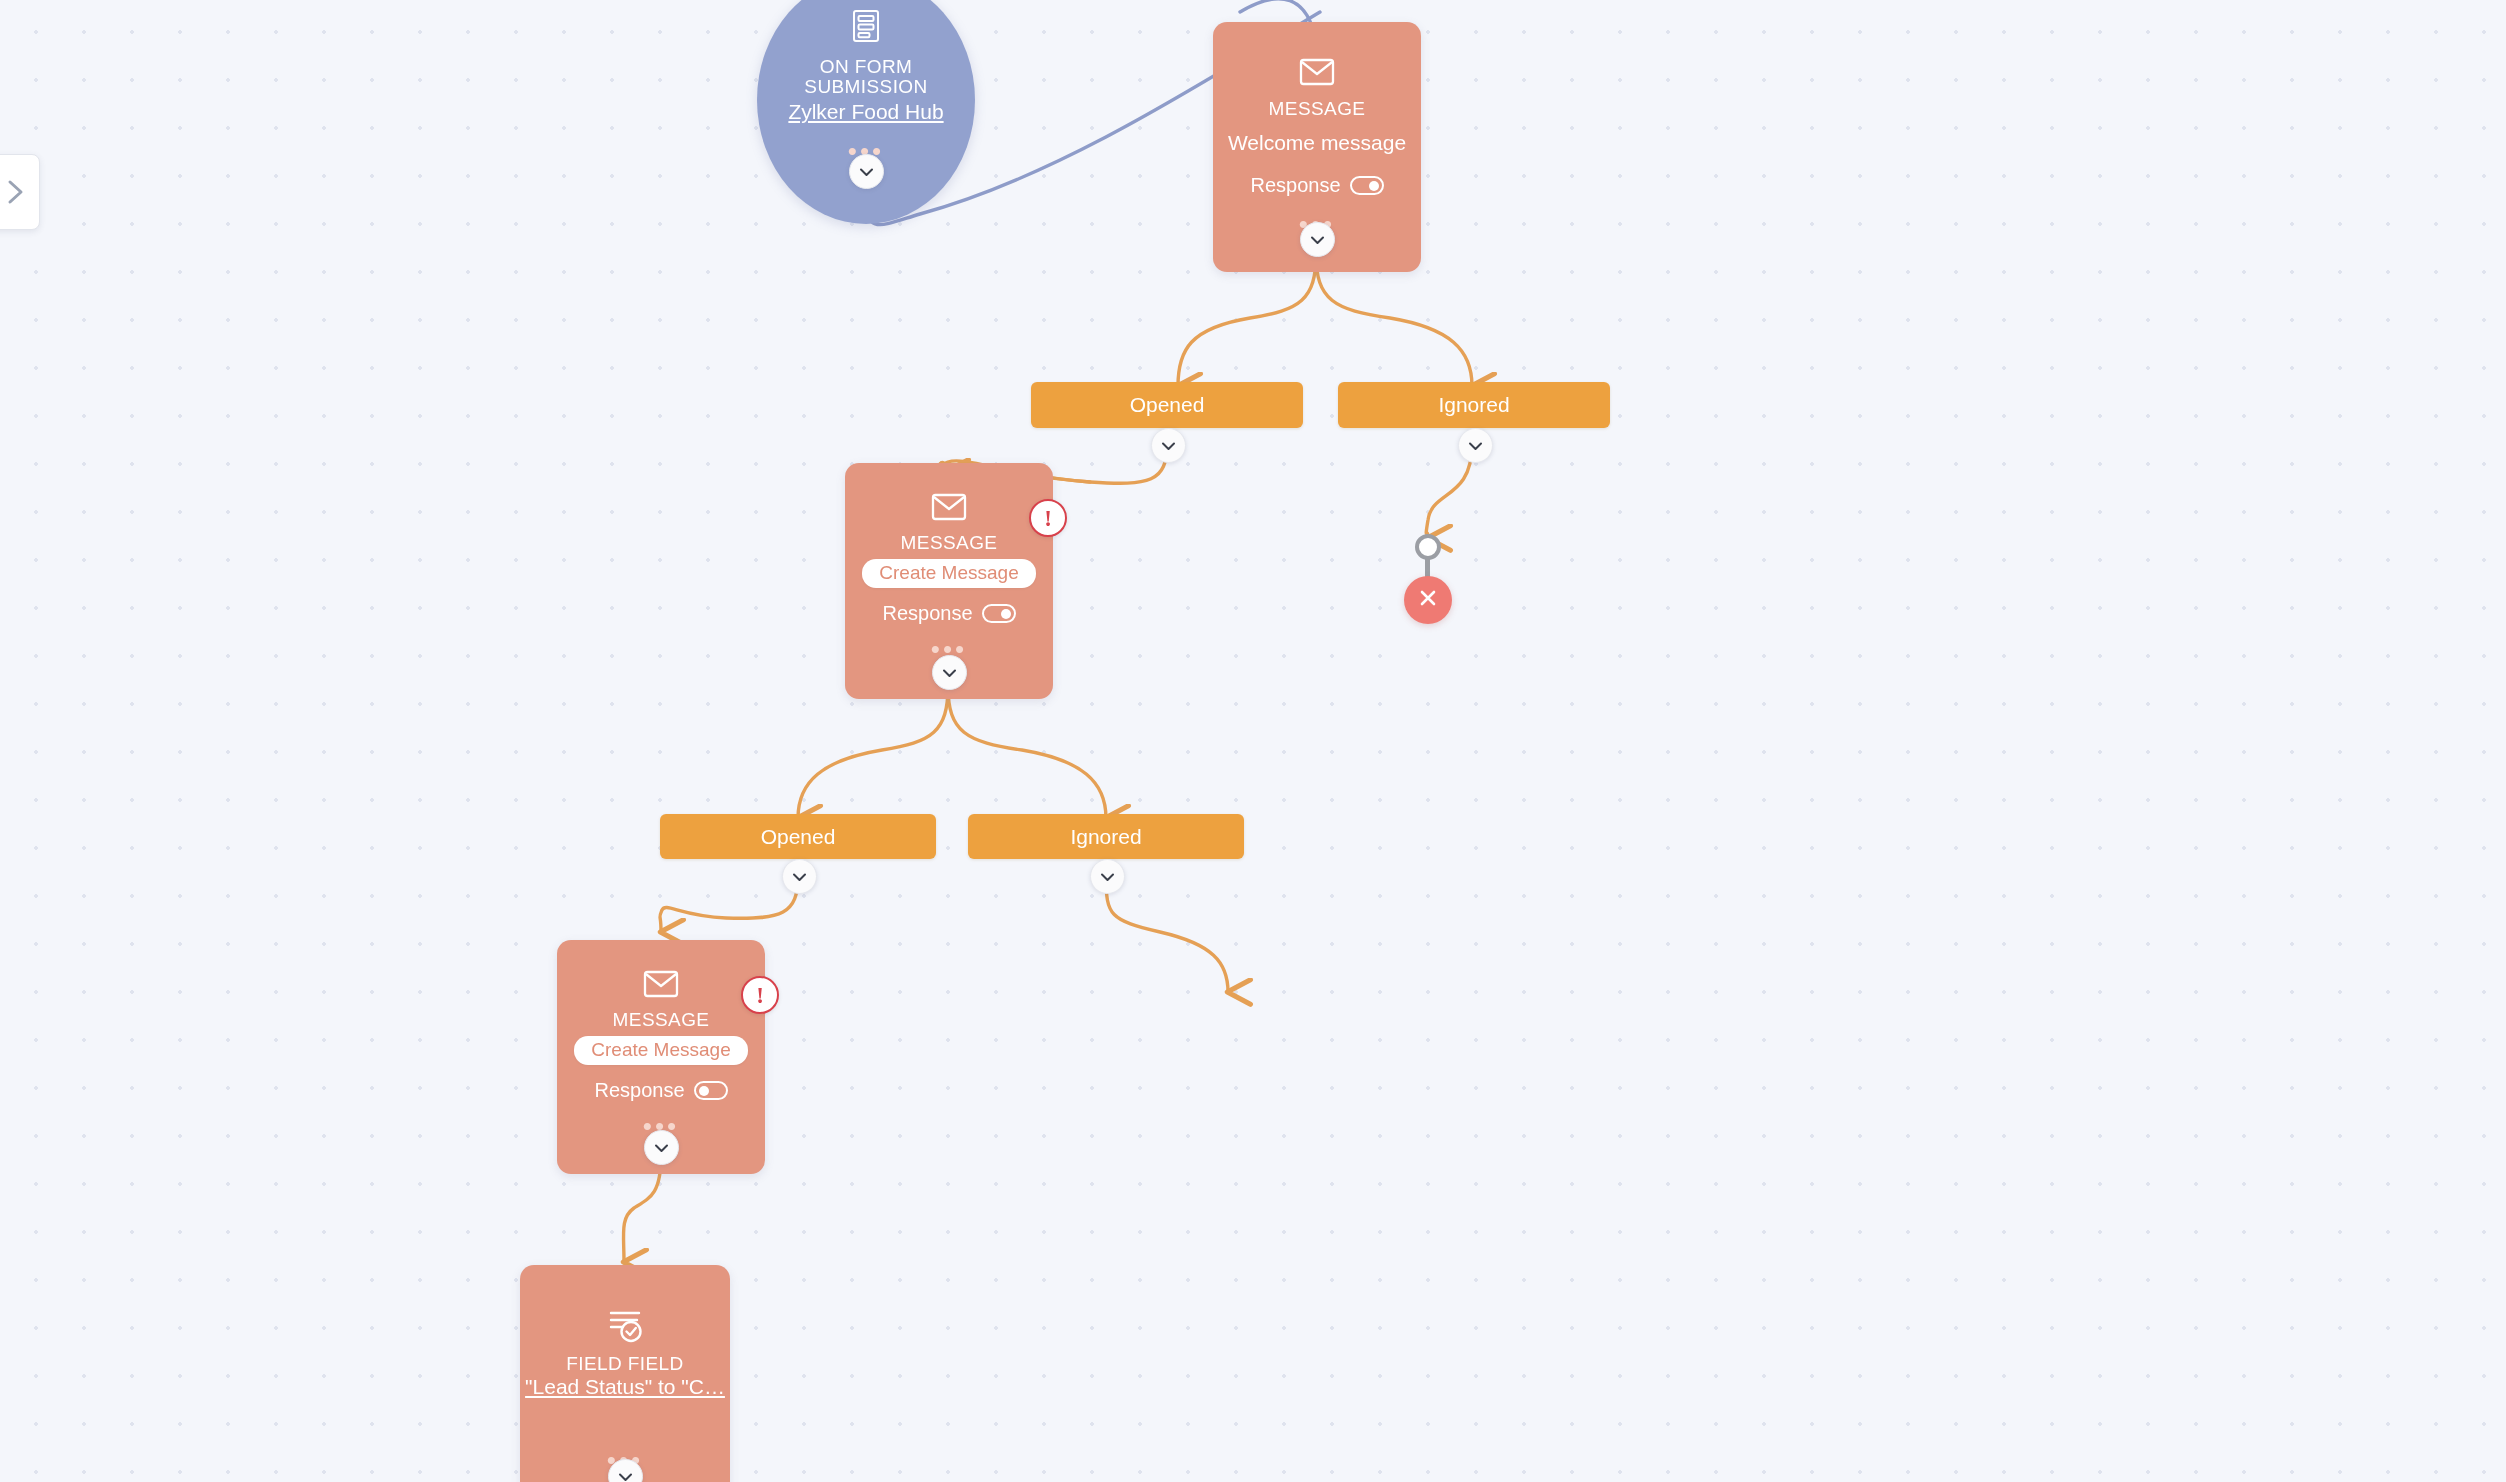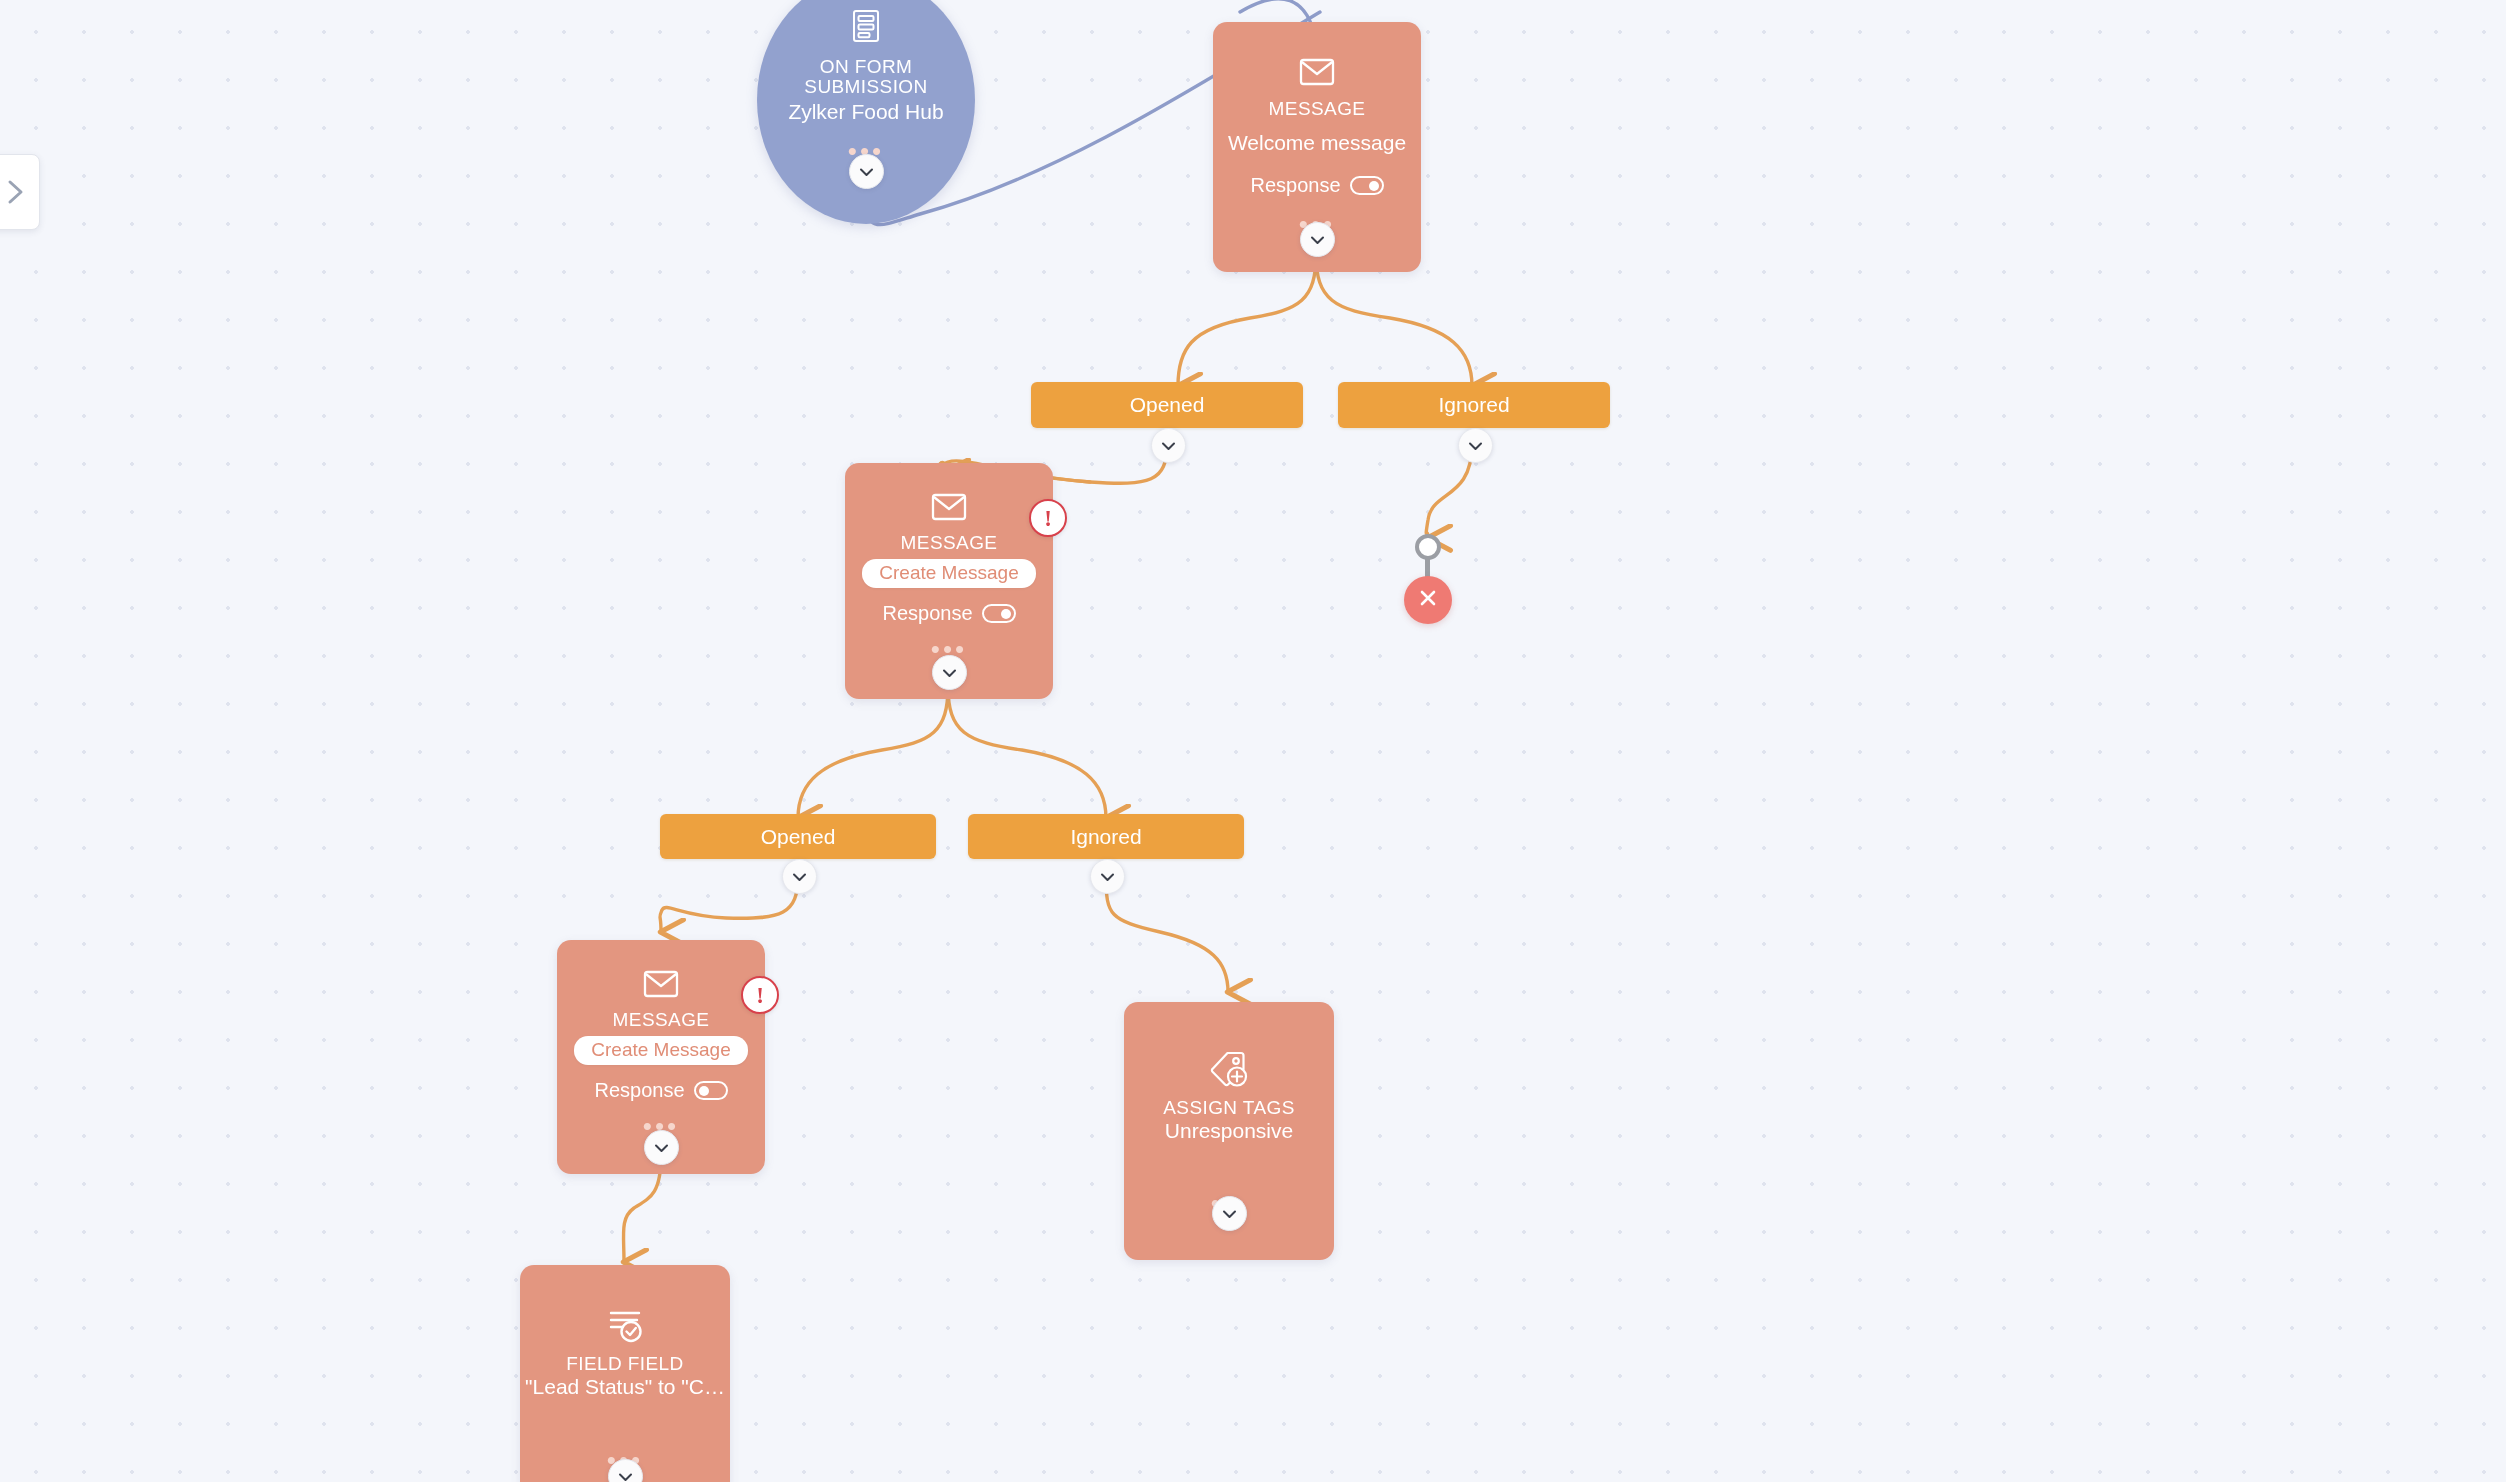--- a/index.html
+++ b/index.html
@@ -41,21 +41,21 @@
   }
   .ico{display:block;}
   .ntype{
     font-size:19px;letter-spacing:.4px;text-align:center;line-height:20px;
     color:#ffffff;font-weight:400;
   }
   .nname{
     font-size:21px;text-align:center;line-height:24px;color:#ffffff;font-weight:400;
     max-width:100%;white-space:nowrap;overflow:hidden;text-overflow:ellipsis;
   }
-  .nname.link{}
+  .nname.link{text-decoration:underline;}
   .dots{
     letter-spacing:3px;font-size:26px;line-height:10px;color:#f6d6cc;
     user-select:none;cursor:pointer;
   }
   .respond{display:flex;align-items:center;gap:9px;font-size:20px;color:#fff;}
   .toggle{
     width:34px;height:19px;border-radius:11px;border:2px solid #ffffff;
     position:relative;box-sizing:border-box;cursor:pointer;
   }
   .toggle i{
@@ -309,43 +309,20 @@
     </div>
     <div class="chev" style="left:87px;top:190px;">
       <span>
         <svg width="15" height="10" viewBox="0 0 15 10">
           <path d="M2 2.5 L7.5 8 L13 2.5" fill="none" stroke="#3a3f4b" stroke-width="2" stroke-linecap="round" stroke-linejoin="round"></path>
         </svg>
       </span>
     </div>
   </div>
 
-  <div class="node" style="left:1124px;top:1002px;">
-    <div class="card" style="width:210px;height:210px;padding-top:48px;">
-      <span class="ico">
-        <svg width="42" height="38" viewBox="0 0 42 38">
-          <path d="M19.5 3 H33 a2.5 2.5 0 0 1 2.5 2.5 V19 L20 34.5 a2 2 0 0 1 -2.9 0
-                   L4.5 21.8 a2 2 0 0 1 0 -2.9 Z" fill="none" stroke="#fff" stroke-width="2.2" stroke-linejoin="round"></path>
-          <circle cx="28" cy="11" r="2.8" fill="none" stroke="#fff" stroke-width="2.2"></circle>
-          <circle cx="29" cy="26.5" r="9" fill="#e39680" stroke="#fff" stroke-width="2.2"></circle>
-          <path d="M29 21.5 V31.5 M24 26.5 H34" stroke="#fff" stroke-width="2.2" stroke-linecap="round"></path>
-        </svg>
-      </span>
-      <div class="ntype" style="margin-top:6px;">ASSIGN TAGS</div>
-      <div class="nname link" style="margin-top:1px;max-width:196px;">Unresponsive</div>
-      <div class="dots" style="margin-top:55px;">•••</div>
-    </div>
-    <div class="chev" style="left:88px;top:194px;">
-      <span>
-        <svg width="15" height="10" viewBox="0 0 15 10">
-          <path d="M2 2.5 L7.5 8 L13 2.5" fill="none" stroke="#3a3f4b" stroke-width="2" stroke-linecap="round" stroke-linejoin="round"></path>
-        </svg>
-      </span>
-    </div>
-  </div>
 
   <div class="node" style="left:520px;top:1265px;">
     <div class="card" style="width:210px;height:210px;padding-top:40px;">
       <span class="ico">
         <svg width="42" height="40" viewBox="0 0 42 40">
           <path d="M7 8 H35 M7 15 H33 M7 22 H19" stroke="#fff" stroke-width="2.4" stroke-linecap="round"></path>
           <circle cx="27" cy="26.5" r="9.5" fill="none" stroke="#fff" stroke-width="2.4"></circle>
           <path d="M22.5 26.5 L26 30 L31.8 23" fill="none" stroke="#fff" stroke-width="2.4" stroke-linecap="round" stroke-linejoin="round"></path>
         </svg>
       </span>

